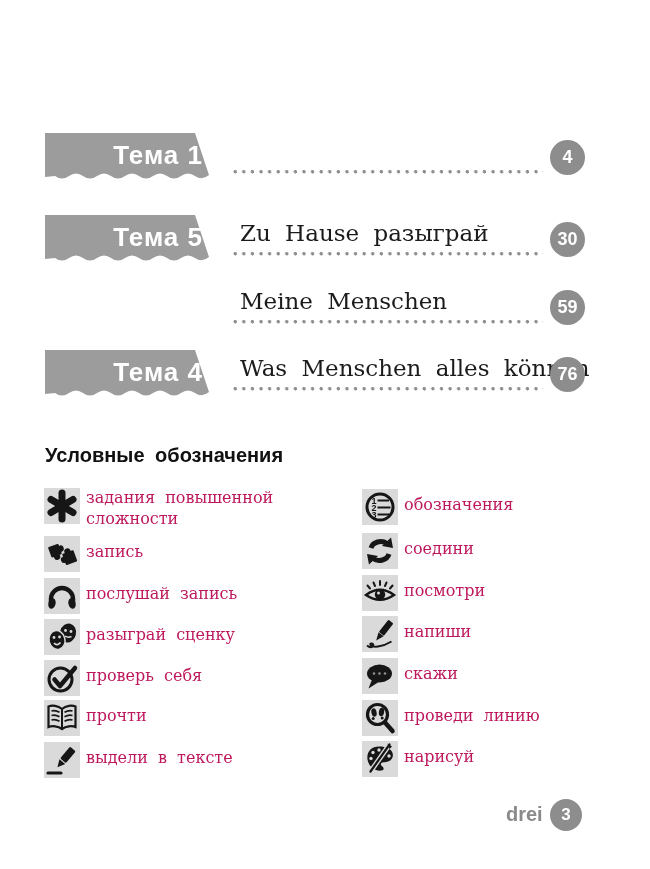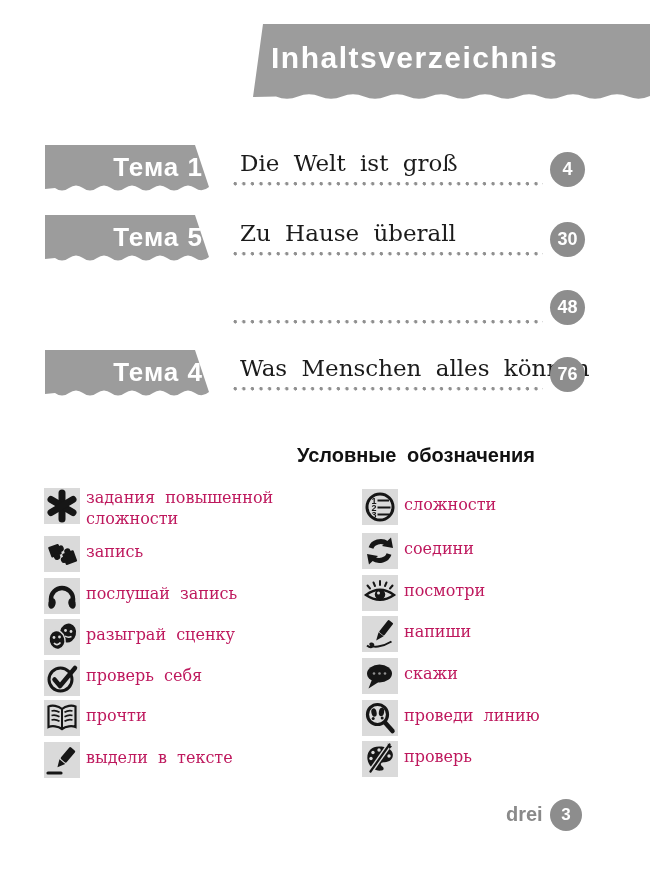--- a/index.html
+++ b/index.html
@@ -7,36 +7,36 @@
         font-family:"Liberation Sans",sans-serif;}
 
   
   .header-banner{position:absolute;left:243px;top:24px;width:407px;height:80px;}
   .header-banner svg{position:absolute;left:0;top:0;}
   .header-title{position:absolute;left:28px;top:17px;color:#ffffff;font-size:30px;
         font-weight:bold;letter-spacing:1.5px;white-space:nowrap;}
 
   
   .toc-row{position:absolute;left:0;width:650px;height:52px;}
-  .toc-row.r0{top:145px}.toc-row.r1{top:215px}.toc-row.r2{top:283px}.toc-row.r3{top:350px}
+  .toc-row.r0{top:133px}.toc-row.r1{top:215px}.toc-row.r2{top:283px}.toc-row.r3{top:350px}
   .theme-banner{position:absolute;left:45px;top:0;width:166px;height:52px;}
   .theme-banner svg{position:absolute;left:0;top:0;}
   .theme-label{position:absolute;right:8px;top:7px;color:#ffffff;font-size:26px;
         font-weight:bold;letter-spacing:1px;white-space:nowrap;}
   .toc-title{position:absolute;left:240px;top:5px;font-family:"DejaVu Serif",serif;
         font-size:23px;color:#1b1b1b;word-spacing:7px;white-space:nowrap;}
   .toc-dots{position:absolute;left:233px;top:36px;width:310px;height:6px;
         background-image:radial-gradient(circle at 2.2px 2.8px,#8f8f8f 1.6px,transparent 1.9px);
         background-size:8.6px 6px;background-repeat:repeat-x;}
   .page-badge{position:absolute;left:550px;top:7px;width:35px;height:35px;border-radius:50%;
         background:#8d8d8d;color:#ffffff;font-size:18px;font-weight:bold;
         text-align:center;line-height:35px;}
 
   
-  .legend-heading{position:absolute;left:45px;top:444px;width:490px;text-align:right;
+  .legend-heading{position:absolute;left:45px;top:444px;width:490px;text-align:left;
         font-size:20px;font-weight:bold;color:#111111;word-spacing:5px;}
   .legend-item{position:absolute;}
   .li-icon{position:absolute;left:0;top:0;width:36px;height:36px;background:#dadada;}
   .li-label{position:absolute;left:42px;top:5px;font-family:"DejaVu Serif",serif;
         font-size:16px;color:#be185d;word-spacing:5px;white-space:nowrap;line-height:22px;}
   .li-label.two-line{top:-1px;white-space:normal;width:200px;line-height:21px;}
   .ink{fill:#161616;}
   .inkstroke{stroke:#161616;fill:none;}
   .bgfill{fill:#dadada;}
 
@@ -45,54 +45,48 @@
         color:#8a8a8a;}
   .footer-badge{position:absolute;left:550px;top:799px;width:32px;height:32px;border-radius:50%;
         background:#8d8d8d;color:#ffffff;font-size:17px;font-weight:bold;text-align:center;
         line-height:32px;}
 </style>
 </head>
 <body>
 
 <div class="page">
 
-  <div class="header-banner">
-    <svg width="407" height="80" viewBox="0 0 407 80">
-      <path fill="#9c9c9c" d="M20 0 L407 0 L407 72 Q396 77 385 72.5 T363 72.5 T341 72.5 T319 72.5 T297 72.5 T275 72.5 T253 72.5 T231 72.5 T209 72.5 T187 72.5 T165 72.5 T143 72.5 T121 72.5 T99 72.5 T77 72.5 T55 72.5 T33 72.5 L10 73 Z"></path>
-    </svg>
-    <div class="header-title">Inhaltsverzeichnis</div>
-  </div>
 
   <div class="toc-row r0">
     <div class="theme-banner">
       <svg width="166" height="52" viewBox="0 0 166 52">
         <path fill="#9c9c9c" d="M0 0 L150 0 L164 42 Q157 48 150 43 T136 43 T122 43 T108 43 T94 43 T80 43 T66 43 T52 43 T38 43 T24 43 T10 43 L0 44 Z"></path>
       </svg>
       <span class="theme-label">Тема 1</span>
     </div>
-    <div class="toc-title">Die Welt ist groß</div>
     <div class="toc-dots"></div>
     <div class="page-badge">4</div>
   </div>
 
   <div class="toc-row r1">
     <div class="theme-banner">
       <svg width="166" height="52" viewBox="0 0 166 52">
         <path fill="#9c9c9c" d="M0 0 L150 0 L164 42 Q157 48 150 43 T136 43 T122 43 T108 43 T94 43 T80 43 T66 43 T52 43 T38 43 T24 43 T10 43 L0 44 Z"></path>
       </svg>
       <span class="theme-label">Тема 5</span>
     </div>
-    <div class="toc-title">Zu Hause überall</div>
+    <div class="toc-title">Zu Hause разыграй</div>
     <div class="toc-dots"></div>
     <div class="page-badge">30</div>
   </div>
 
   <div class="toc-row r2">
+    <div class="toc-title">Meine Menschen</div>
     <div class="toc-dots"></div>
-    <div class="page-badge">48</div>
+    <div class="page-badge">59</div>
   </div>
 
   <div class="toc-row r3">
     <div class="theme-banner">
       <svg width="166" height="52" viewBox="0 0 166 52">
         <path fill="#9c9c9c" d="M0 0 L150 0 L164 42 Q157 48 150 43 T136 43 T122 43 T108 43 T94 43 T80 43 T66 43 T52 43 T38 43 T24 43 T10 43 L0 44 Z"></path>
       </svg>
       <span class="theme-label">Тема 4</span>
     </div>
     <div class="toc-title">Was Menschen alles können</div>
@@ -208,21 +202,21 @@
           <text x="9.5" y="21.5">2</text>
           <text x="9.5" y="28.5">3</text>
         </g>
         <g stroke="#161616" stroke-width="2">
           <line x1="15.5" y1="11.5" x2="27" y2="11.5"></line>
           <line x1="15.5" y1="18.5" x2="28.5" y2="18.5"></line>
           <line x1="15.5" y1="25.5" x2="27" y2="25.5"></line>
         </g>
       </svg>
     </span>
-    <span class="li-label">сложности</span>
+    <span class="li-label">обозначения</span>
   </div>
 
   <div class="legend-item" style="left:362px;top:533px;">
     <span class="li-icon">
       <svg width="36" height="36" viewBox="0 0 36 36">
         <path class="inkstroke" stroke-width="5" d="M9 15 A10 8.5 0 0 1 25 10.5"></path>
         <polygon class="ink" points="29,4.5 31,15 20,13"></polygon>
         <path class="inkstroke" stroke-width="5" d="M27 21 A10 8.5 0 0 1 11 25.5"></path>
         <polygon class="ink" points="7,31.5 5,21 16,23"></polygon>
       </svg>
@@ -295,19 +289,19 @@
         <circle class="bgfill" cx="11" cy="11.5" r="1.7"></circle>
         <circle class="bgfill" cx="17" cy="9" r="1.7"></circle>
         <circle class="bgfill" cx="23" cy="10.5" r="1.7"></circle>
         <circle class="bgfill" cx="9" cy="17.5" r="1.7"></circle>
         <circle class="bgfill" cx="27" cy="15" r="1.7"></circle>
         <line x1="27.5" y1="3.5" x2="8.5" y2="30.5" stroke="#dadada" stroke-width="5"></line>
         <line x1="27.5" y1="3.5" x2="8.5" y2="30.5" stroke="#161616" stroke-width="2.2" stroke-linecap="round"></line>
         <polygon class="ink" points="25.5,2.5 30,5.5 27.5,8"></polygon>
       </svg>
     </span>
-    <span class="li-label">проверь</span>
+    <span class="li-label">нарисуй</span>
   </div>
 
   <div class="footer-word">drei</div>
   <div class="footer-badge">3</div>
 
 </div>
 
 </body></html>

